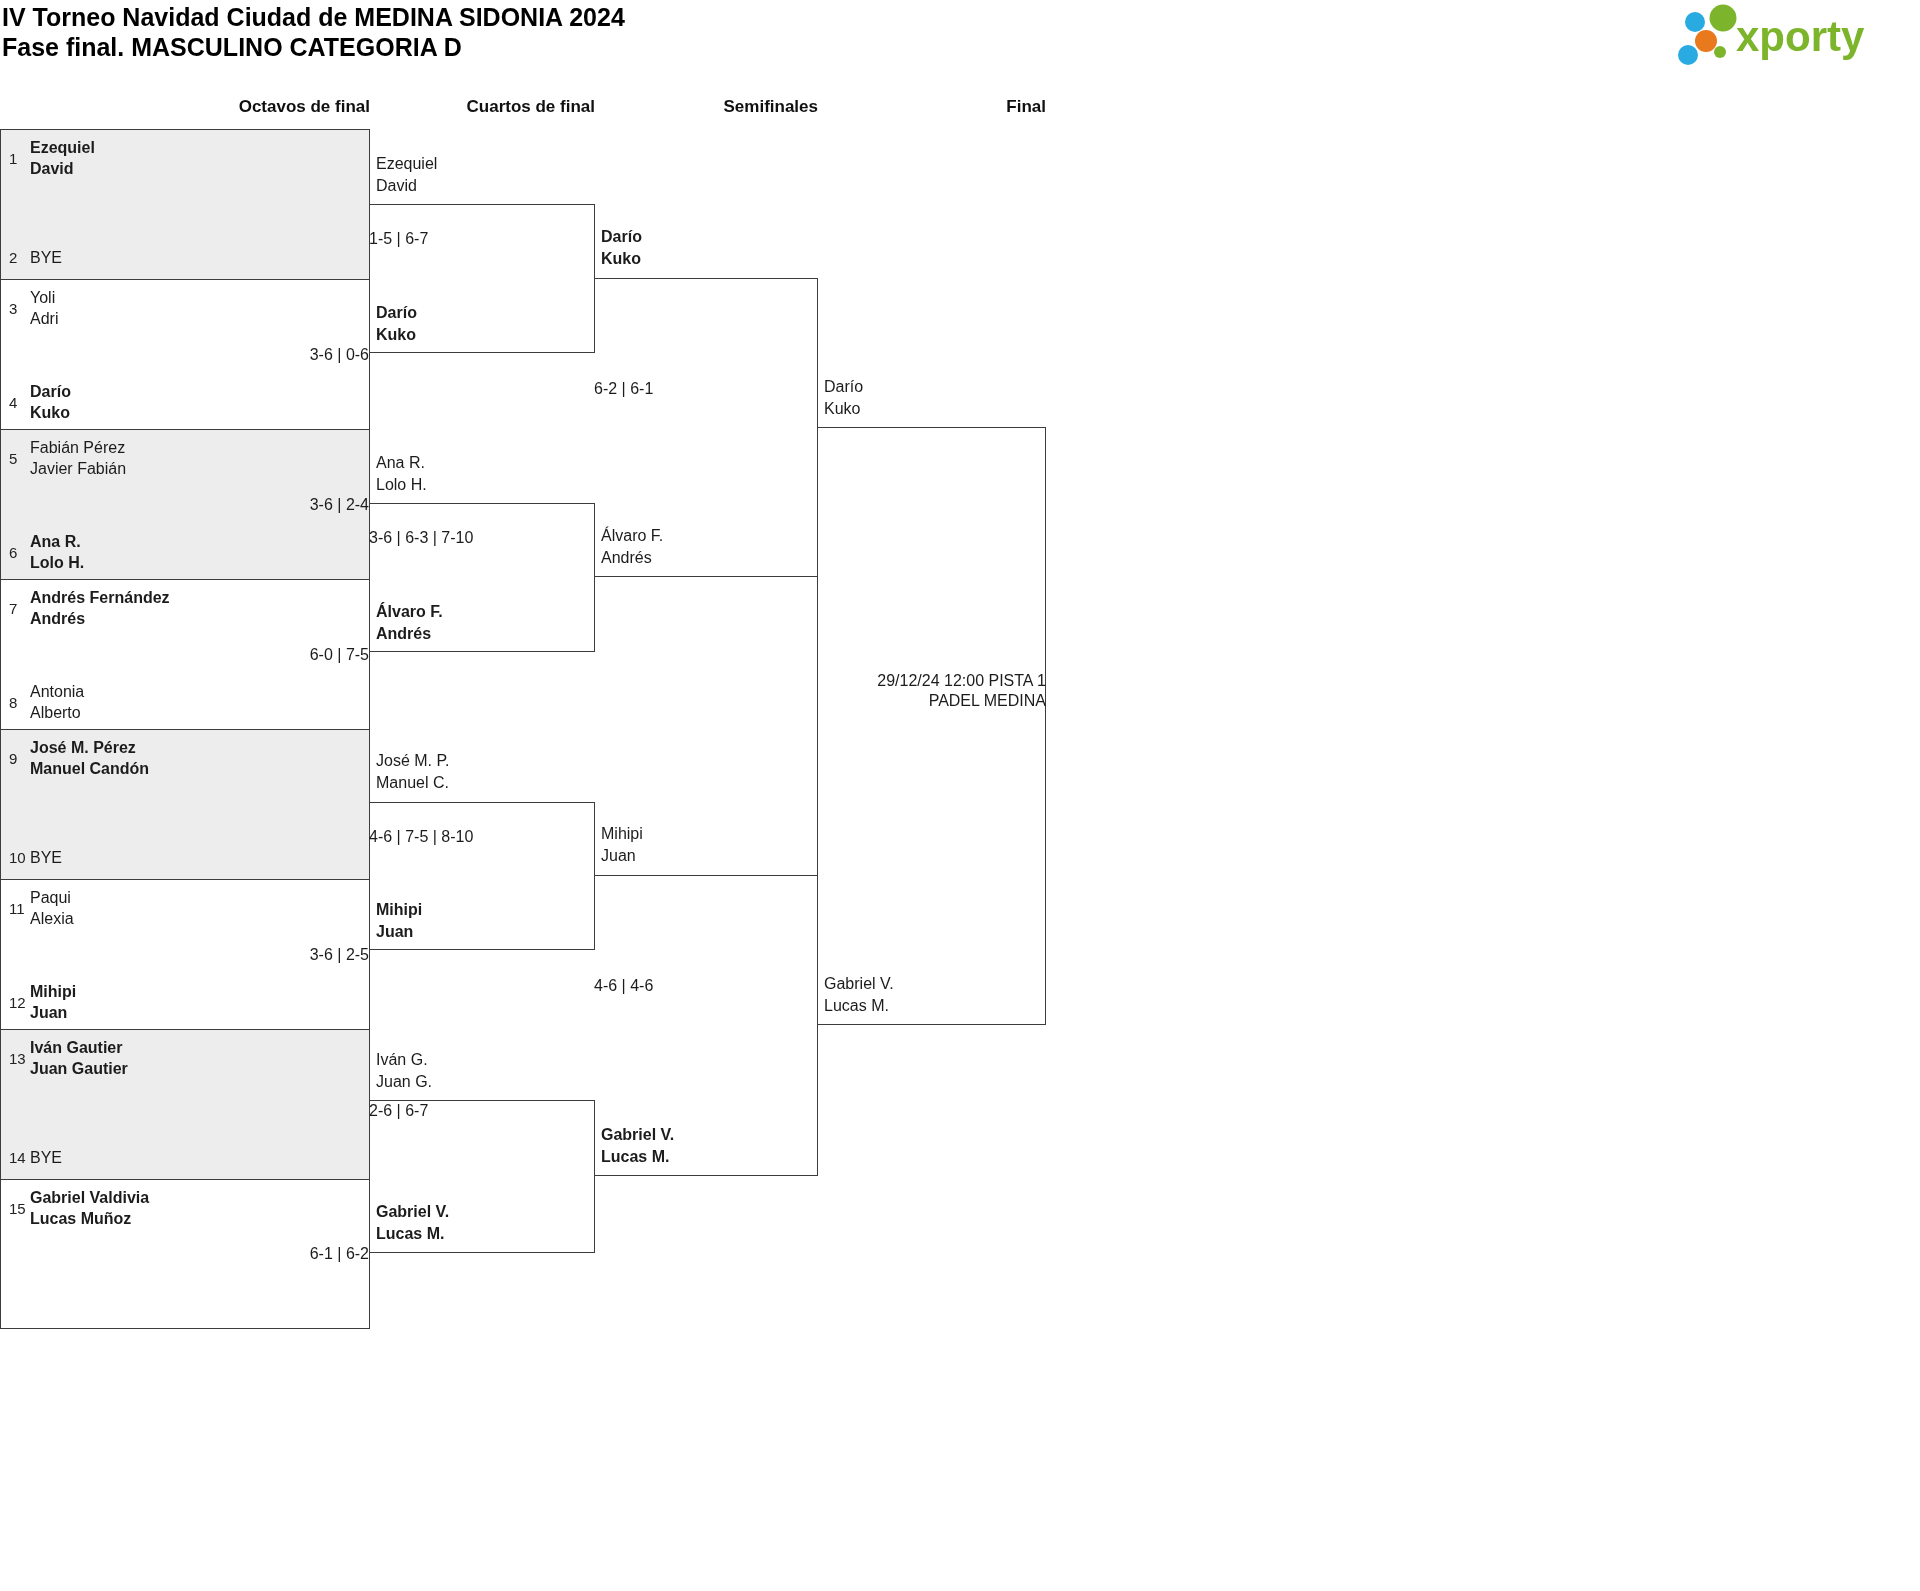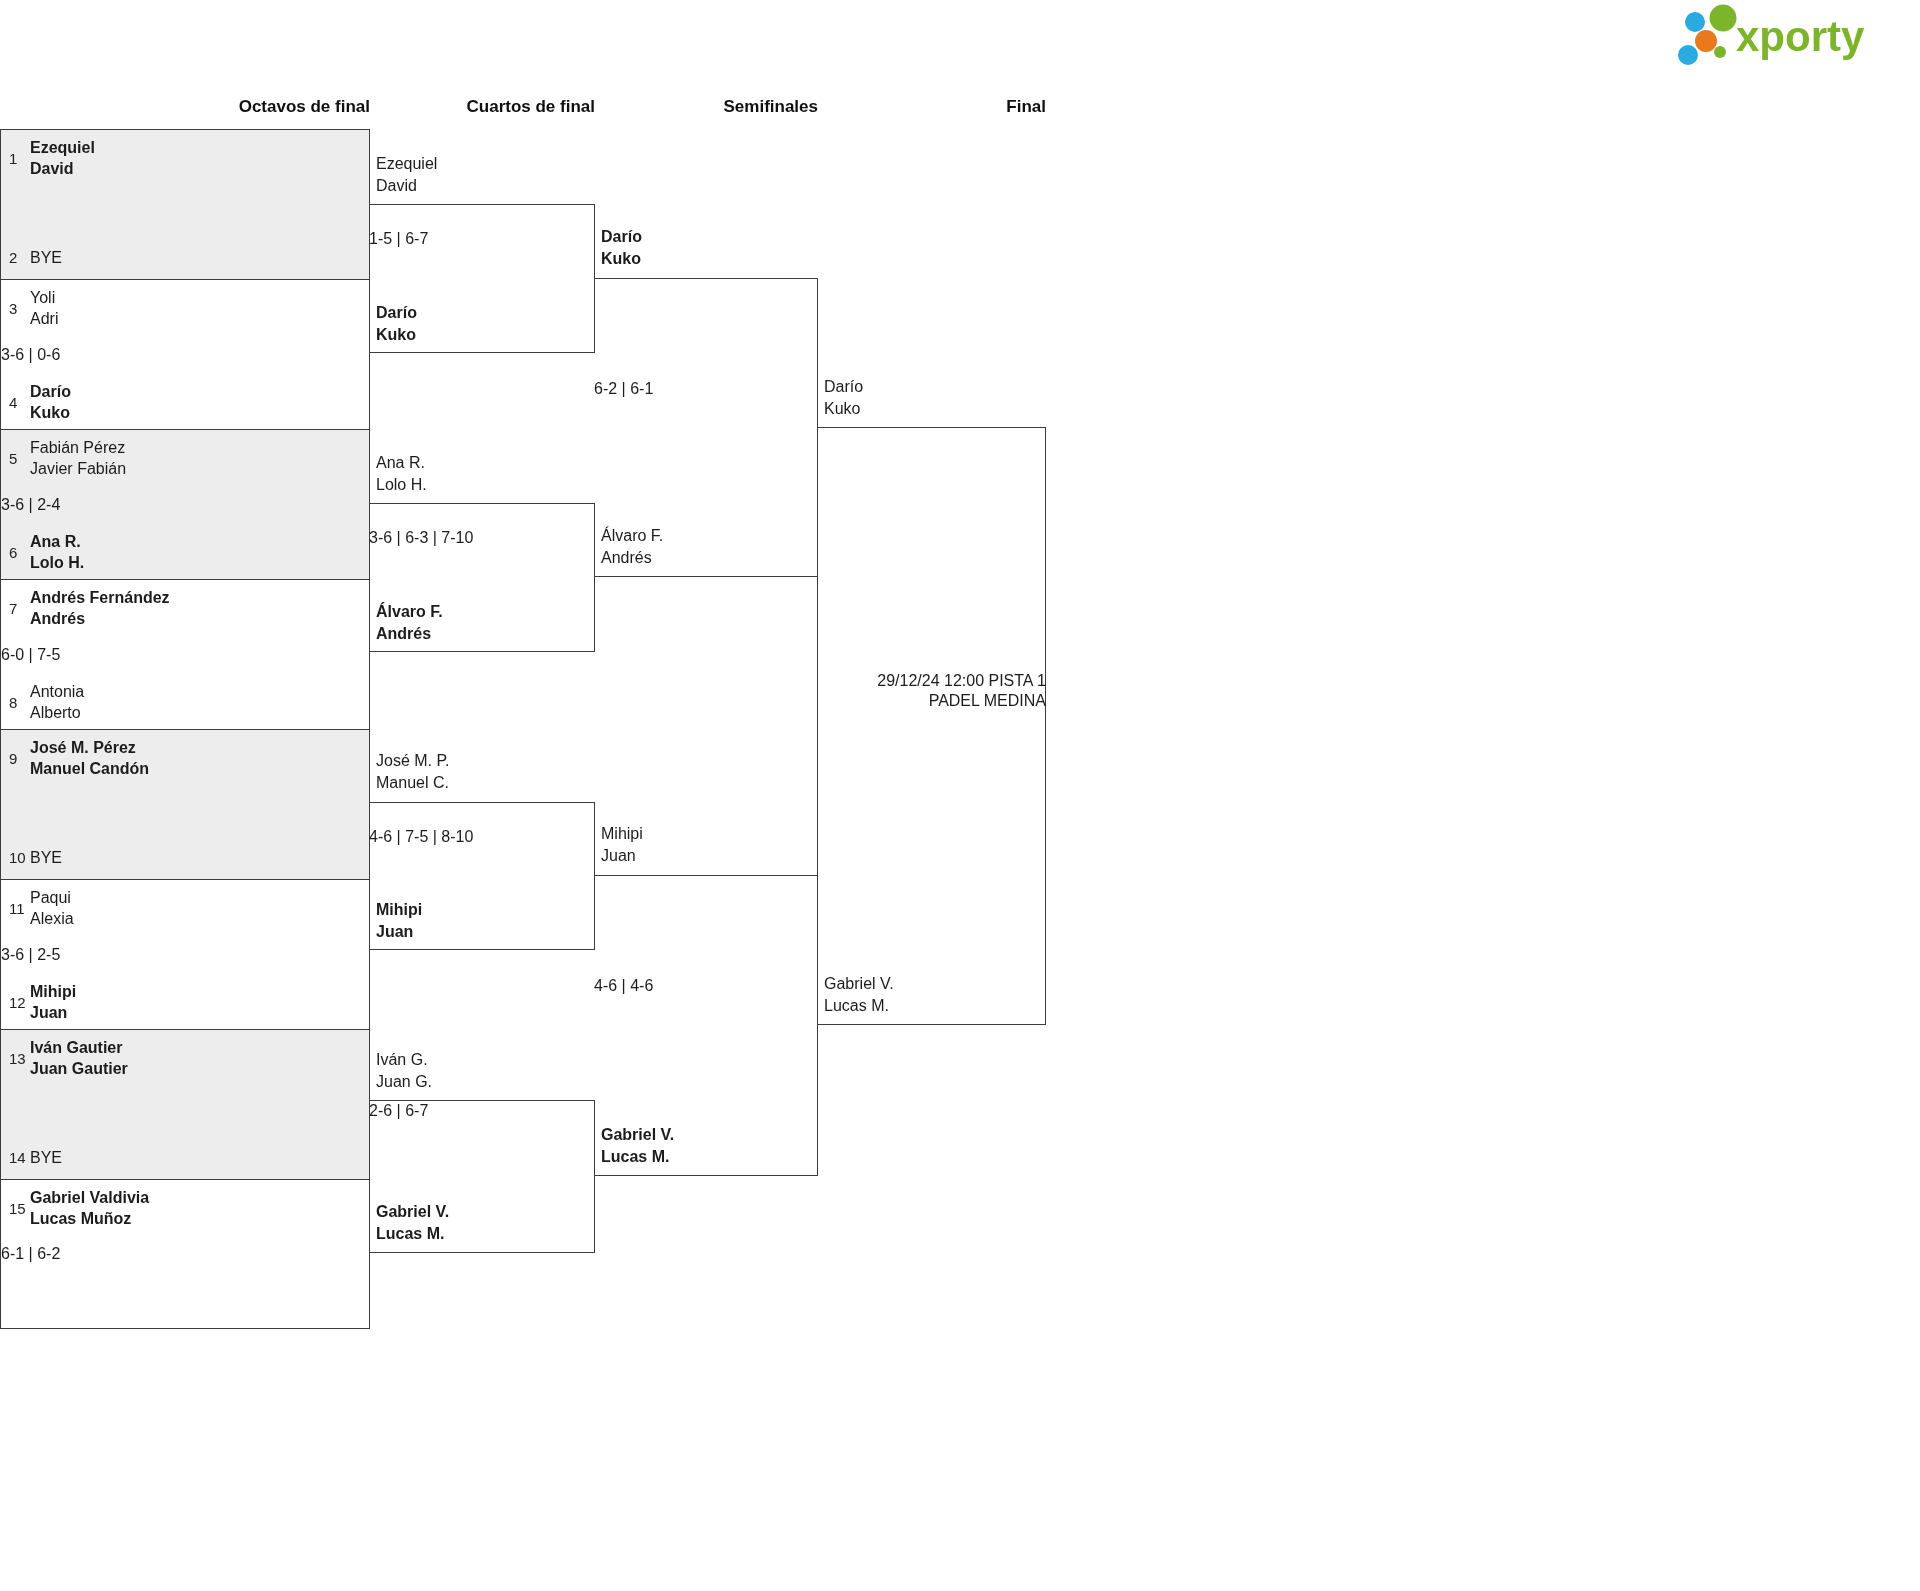--- a/index.html
+++ b/index.html
@@ -10,34 +10,38 @@
   
   .obox{position:absolute;left:0;width:370px;box-sizing:border-box;border:1px solid #3c3c3c;background:#fff}
   .obox.alt{background:#ededed}
   .team{position:absolute;left:8px;right:8px;display:flex;align-items:center;font-size:16px;line-height:21px}
   .team .seed{flex:none;width:21px;font-size:15px;color:#222}
   .ln{display:block}
   .w .nm,.lbl.w{font-weight:bold}
   .t1{top:7px}
   .t2{bottom:6px}
   .t2.bye{bottom:11px}
-  .oscore{position:absolute;left:0;right:0;top:50%;transform:translateY(-50%);text-align:left;font-size:16px}
+  .oscore{position:absolute;left:0;right:0;top:50%;transform:translateY(-50%);text-align:right;font-size:16px}
   
   .mbox{position:absolute;box-sizing:border-box;border:1px solid #3c3c3c;border-left:none;background:transparent}
   .mbox.full{border-left:1px solid #3c3c3c}
   .lbl{position:absolute;font-size:16px;line-height:22px;white-space:nowrap}
   .mscore{position:absolute;font-size:16px}
   .finfo{position:absolute;text-align:right;font-size:16px;line-height:20px}
   .logo{position:absolute;left:1672px;top:0}
 </style>
 </head>
 <body>
 
 <div id="page">
 
+  <div class="title">
+    <span class="ln">IV Torneo Navidad Ciudad de MEDINA SIDONIA 2024</span>
+    <span class="ln">Fase final. MASCULINO CATEGORIA D</span>
+  </div>
 
   <svg class="logo" width="240" height="75" viewBox="0 0 240 75">
     <circle cx="23" cy="22" r="10" fill="#29abe2"></circle>
     <circle cx="51" cy="18" r="13.5" fill="#7cb52b"></circle>
     <circle cx="34" cy="41" r="11" fill="#e8791d"></circle>
     <circle cx="16" cy="55" r="10" fill="#29abe2"></circle>
     <circle cx="48" cy="52" r="6" fill="#7cb52b"></circle>
     <text x="64" y="51" font-size="42" font-weight="bold" letter-spacing="0" fill="#7cb52b">xporty</text>
   </svg>
 

